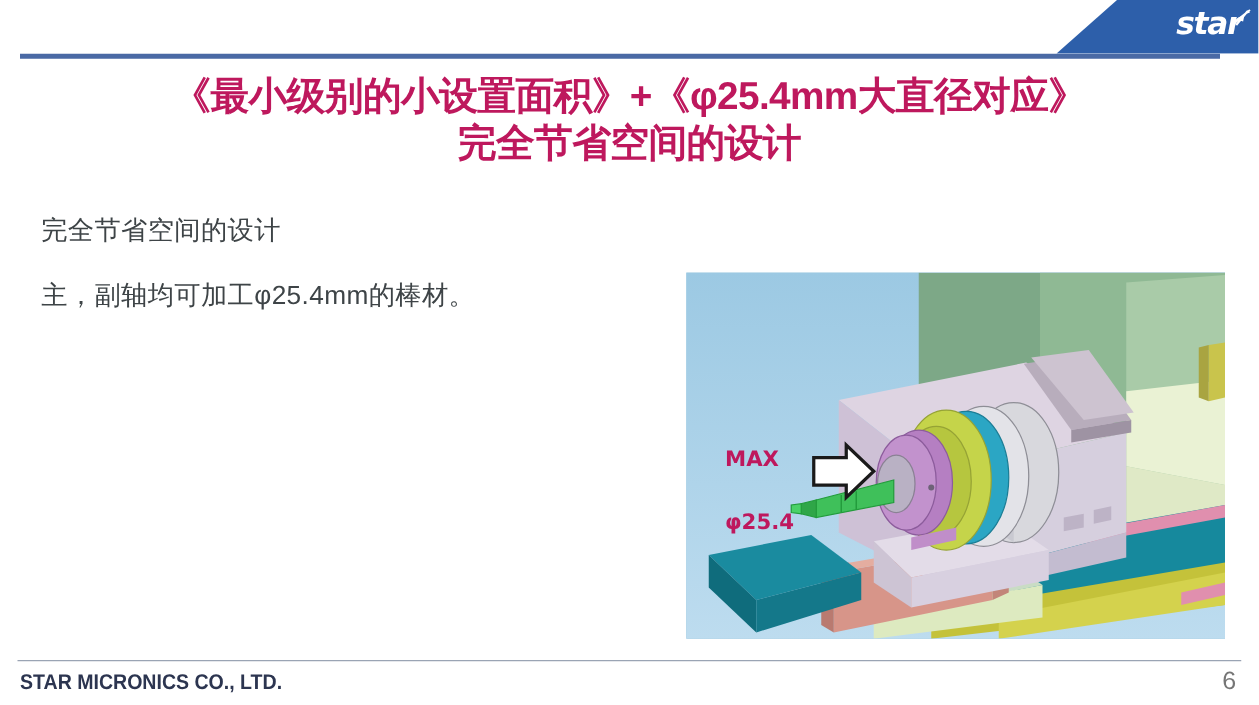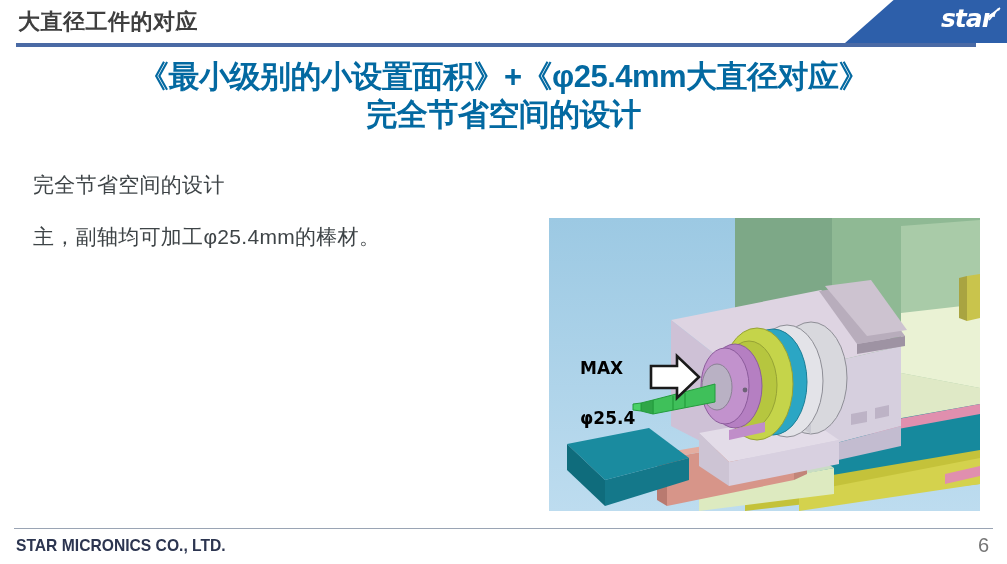--- a/index.html
+++ b/index.html
@@ -92,21 +92,21 @@
     position: absolute;
     left: 0;
     top: 58px;
     width: 1007px;
     text-align: center;
     line-height: 1.22;
   }
   .title-line {
     font-size: 31px;
     font-weight: bold;
-    color: #0369a1;
+    color: #be185d;
     letter-spacing: -0.5px;
     white-space: nowrap;
   }
 
   
   #body-text {
     position: absolute;
     left: 33px;
     top: 170px;
     width: 520px;
@@ -129,21 +129,21 @@
     height: 293px;
     overflow: hidden;
     background: #a9cfe6;
   }
   #figure svg { display: block; }
 
   .fig-label {
     position: absolute;
     font-weight: bold;
     font-size: 17px;
-    color: #000000;
+    color: #be185d;
     font-family: "DejaVu Sans", sans-serif;
   }
   #label-max  { left: 31px; top: 140px; }
   #label-dia  { left: 31px; top: 190px; }
 
   
   #footer-rule {
     position: absolute;
     left: 14px;
     top: 528px;
@@ -171,21 +171,20 @@
     color: #767676;
     font-family: "Liberation Sans", sans-serif;
   }
 </style>
 </head>
 <body>
 
 <div id="slide">
 
   <div id="header-area">
-    <div id="header-title">大直径工件的对应</div>
     <div id="header-rule"></div>
   </div>
 
   <div id="logo">
     <div id="logo-shape"></div>
     <div id="logo-text">star</div>
     <svg id="logo-swoosh" viewBox="0 0 16 14">
       <path d="M1,12 L15,1 M4,13 L13,2" stroke="#ffffff" stroke-width="1.6" fill="none"></path>
       <path d="M13,1 L15,3 L12,4 Z" fill="#ffffff"></path>
     </svg>

